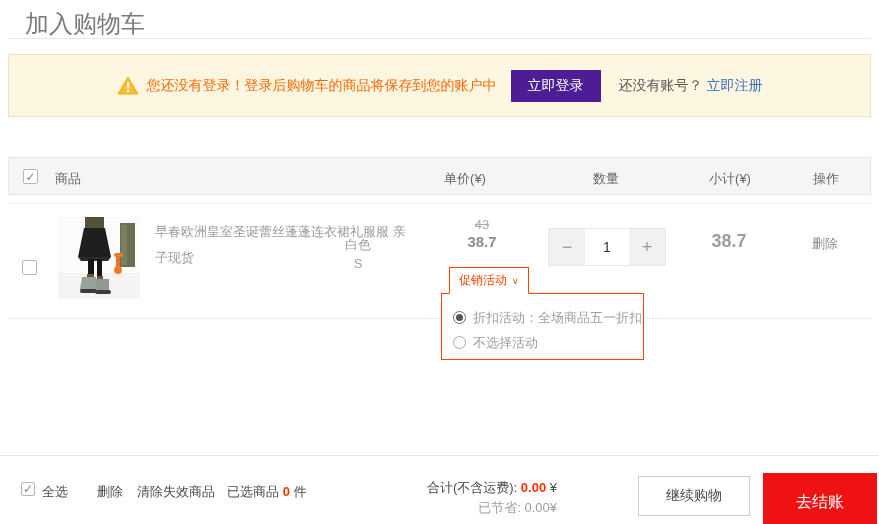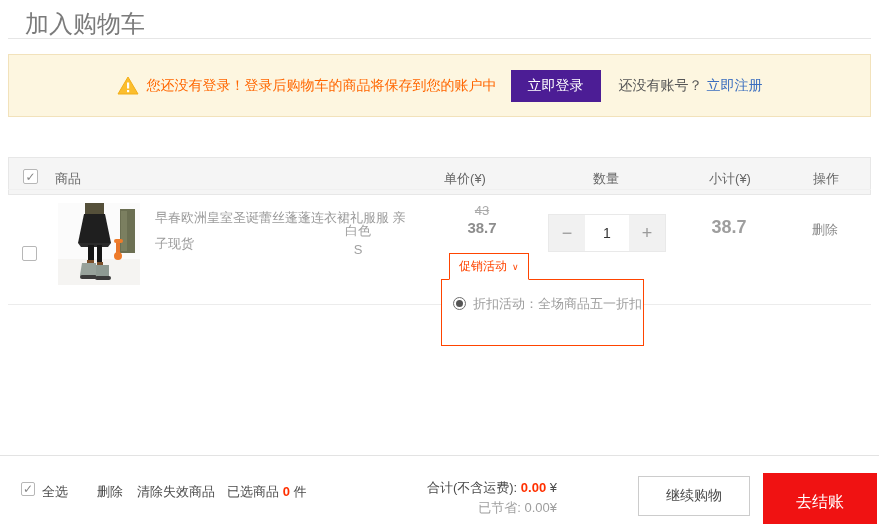--- a/index.html
+++ b/index.html
@@ -25,21 +25,21 @@
   .table-header{position:absolute;left:8px;right:8px;top:157px;height:38px;
     background:#f5f5f5;border:1px solid #e7e7e7;box-sizing:border-box;font-size:13px;color:#666;}
   .th-abs{position:absolute;top:12px;transform:translateX(-50%);white-space:nowrap;}
 
   
   .cbx{position:absolute;width:15px;height:15px;background:#fff;border:1px solid #b7b7b7;
     border-radius:2px;box-sizing:border-box;display:flex;align-items:center;justify-content:center;
     font-size:12px;color:#858585;line-height:1;cursor:pointer;}
 
   
-  .cart-row{position:absolute;left:8px;right:8px;top:189px;height:116px;
+  .cart-row{position:absolute;left:8px;right:8px;top:203px;height:116px;
     border-top:1px solid #f0f0f0;border-bottom:1px solid #ececec;box-sizing:border-box;font-size:13px;}
   .product-img{position:absolute;left:50px;top:13px;width:82px;height:82px;}
   .product-title{position:absolute;left:147px;top:15px;width:252px;line-height:26px;color:#9b9b9b;}
   .variant{position:absolute;left:310px;top:31px;width:80px;text-align:center;color:#a0a0a0;line-height:19px;}
   .price-block{position:absolute;left:434px;top:13px;width:80px;text-align:center;}
   .price-old{color:#a9a9a9;text-decoration:line-through;font-size:13px;}
   .price-new{color:#8d8d8d;font-weight:bold;font-size:15px;margin-top:1px;}
   .stepper{position:absolute;left:540px;top:24px;height:36px;display:flex;
     border:1px solid #e9e9e9;box-sizing:content-box;}
   .step-btn{width:36px;background:#f1f1f1;border:none;color:#9a9a9a;font-size:18px;
@@ -161,20 +161,24 @@
 
     <div class="promo-tab">
       <span>促销活动</span>
       <span class="promo-chevron">∨</span>
     </div>
     <div class="promo-panel">
       <div class="promo-option">
         <span class="radio sel"></span>
         <span>折扣活动：全场商品五一折扣</span>
       </div>
+      <div class="promo-option">
+        <span class="radio"></span>
+        <span>不选择活动</span>
+      </div>
     </div>
   </div>
 
   <div class="footer-bar">
     <span class="cbx" style="left:21px;top:26px;width:14px;height:14px;">
       <span>✓</span>
     </span>
     <span class="f-item" style="left:42px;">全选</span>
     <a class="f-item" href="#" style="left:97px;">删除</a>
     <a class="f-item" href="#" style="left:137px;">清除失效商品</a>

